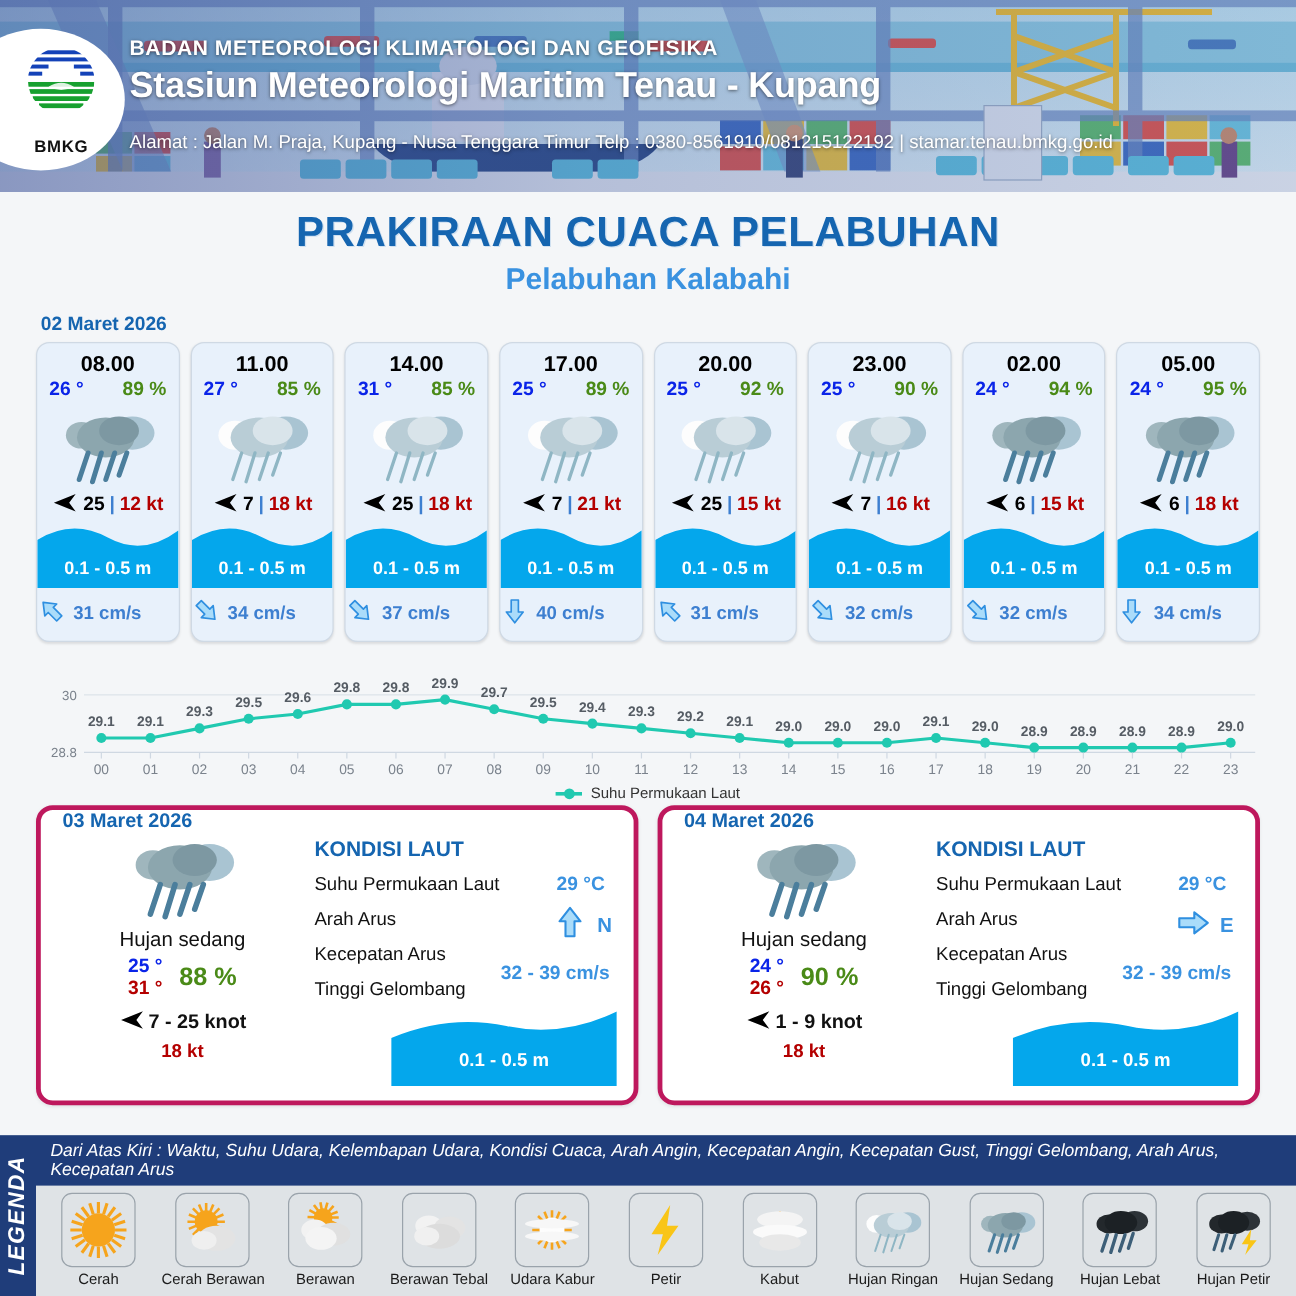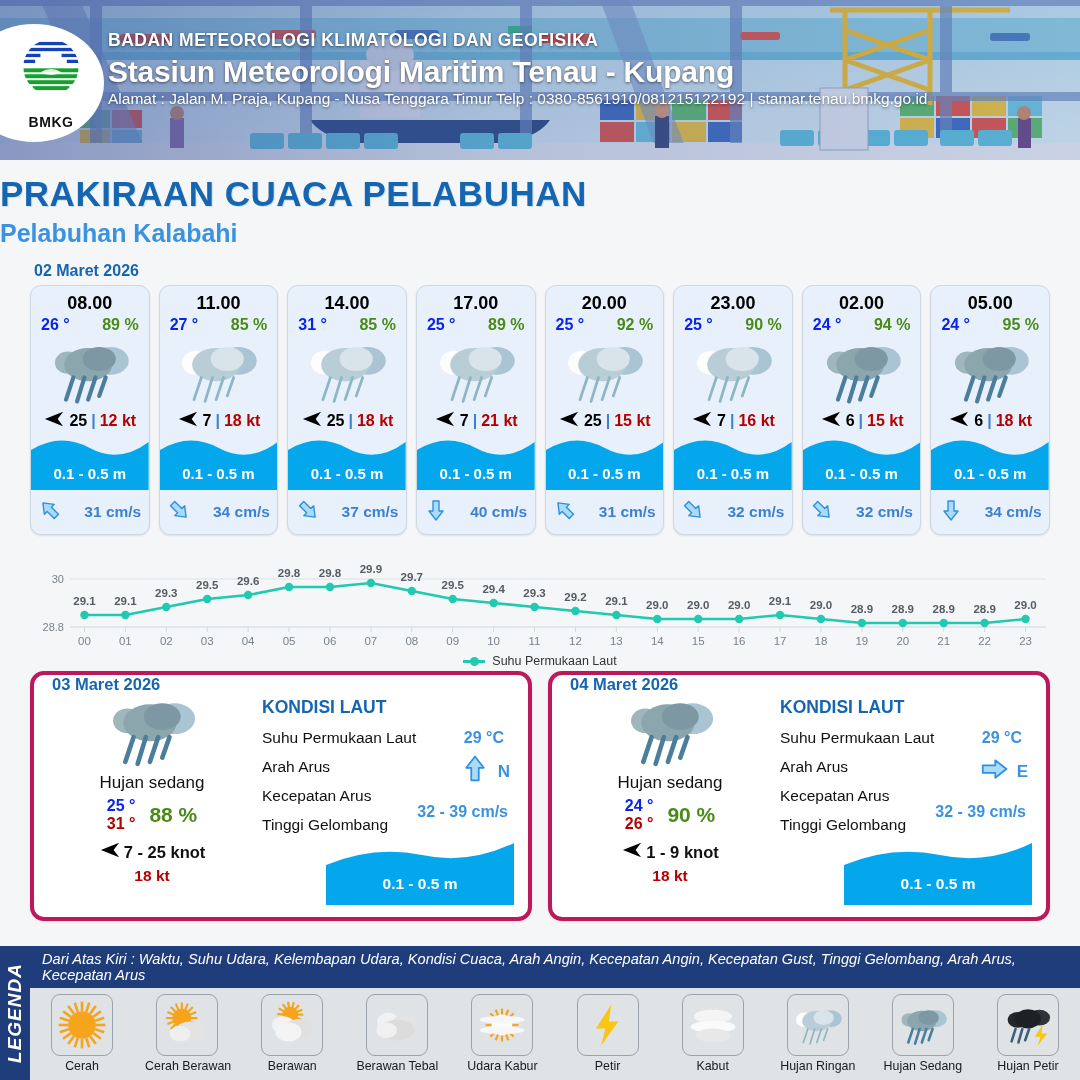--- a/index.html
+++ b/index.html
@@ -16,24 +16,24 @@
      background:linear-gradient(90deg, rgba(60,80,150,.55) 0%, rgba(60,80,150,.30) 45%, rgba(60,80,150,.18) 100%); }
   .logo-blob { position:absolute; left:-36px; top:24px; width:140px; height:118px;
      background:#fff; border-radius:70px/59px; z-index:5; }
   .logo-wrap { position:absolute; left:14px; top:34px; width:74px; height:98px; z-index:6;
      display:flex; flex-direction:column; align-items:center; }
   .logo-txt { font-size:14px; font-weight:bold; color:#111; letter-spacing:.5px; margin-top:14px;}
   .hdr-text { position:absolute; left:108px; top:30px; z-index:6; color:#fff;
      text-shadow:0 1px 3px rgba(0,0,0,.55); }
   .hdr-l1 { font-size:17.5px; font-weight:bold; letter-spacing:.5px; }
   .hdr-l2 { font-size:30px; font-weight:bold; margin-top:4px; letter-spacing:-.2px; }
-  .hdr-l3 { font-size:15.5px; margin-top:1px;text-align:center; }
+  .hdr-l3 { font-size:15.5px; margin-top:21px;text-align:center; }
 
   
-  .titlebar { padding-top:14px; }
+  .titlebar { text-align:center; padding-top:14px; }
   .t1 { font-size:35px; font-weight:bold; color:#1565b0; letter-spacing:.5px;
         text-shadow:1px 1px 0 #cfe0f0; }
   .t2 { font-size:25px; font-weight:bold; color:#3a92e0; margin-top:5px; }
   .validrow { margin-top:12px; display:flex; justify-content:center; gap:86px;
               font-size:16.5px; color:#111; }
   .validrow b { font-weight:bold; }
 
   
   .dateline { margin:14px 0 5px 34px; font-size:16px; font-weight:bold; color:#1565b0; }
   .cards { display:flex; gap:9px; padding:0 30px; }
@@ -48,21 +48,21 @@
   .c-wind { display:flex; align-items:center; justify-content:center; gap:4px;
             height:30px; margin-top:-2px; }
   .c-dir { font-size:16px; font-weight:bold; color:#000; }
   .c-sep { color:#3d7fd0; font-weight:bold; font-size:16px; }
   .c-gust { font-size:16px; font-weight:bold; color:#b40000; }
   .wave-zone { position:absolute; left:0; right:0; bottom:44px; height:58px; }
   .wave-zone svg { display:block; width:100%; height:100%; }
   .wave-label { position:absolute; left:0; right:0; bottom:52px; text-align:center;
                 font-size:15px; font-weight:bold; color:#fff; }
   .c-cur { position:absolute; left:0; right:0; bottom:8px; display:flex;
-           align-items:center; justify-content:center; gap:22px; }
+           align-items:center; gap:6px; }
   .c-cur-txt { font-size:15.5px; font-weight:bold; color:#3d7fd0; }
 
   
   .chartbox { margin:10px 22px 0; height:120px; position:relative; }
   .chart-svg { display:block; }
   .chart-legend { display:flex; align-items:center; justify-content:center; gap:7px;
                   margin-top:1px; font-size:12.5px; color:#333; }
   .legend-mark { width:22px; height:3px; background:#20c9b0; position:relative; }
   .legend-mark::after { content:""; position:absolute; left:7px; top:-3px; width:9px; height:9px;
       border-radius:50%; background:#20c9b0; }
@@ -1026,20 +1026,36 @@
       <line x1="52" y1="46" x2="44" y2="70"></line>
       <line x1="63" y1="46" x2="56" y2="66"></line>
     </g>
             </svg>
           </div>
     <div class="leg-lab">Hujan Sedang</div>
         </div>
         <div class="leg-item">
     <div class="leg-cell">
             <svg width="52" height="52" viewBox="0 0 92 78">
+      <ellipse cx="68" cy="26" rx="20" ry="15" fill="#2d3338"></ellipse>
+      <ellipse cx="30" cy="30" rx="18" ry="14" fill="#23282c"></ellipse>
+      <ellipse cx="48" cy="28" rx="24" ry="17" fill="#1c2125"></ellipse>
+      <g stroke="#3d5f78" stroke-width="5" stroke-linecap="round">
+        <line x1="28" y1="46" x2="20" y2="70"></line>
+                <line x1="41" y1="46" x2="33" y2="72"></line>
+        <line x1="54" y1="46" x2="46" y2="70"></line>
+                <line x1="66" y1="44" x2="59" y2="66"></line>
+              </g>
+            </svg>
+          </div>
+    <div class="leg-lab">Hujan Lebat</div>
+        </div>
+        <div class="leg-item">
+    <div class="leg-cell">
+            <svg width="52" height="52" viewBox="0 0 92 78">
       <ellipse cx="66" cy="26" rx="19" ry="14" fill="#2d3338"></ellipse>
       <ellipse cx="28" cy="30" rx="18" ry="14" fill="#23282c"></ellipse>
       <ellipse cx="46" cy="28" rx="23" ry="17" fill="#1c2125"></ellipse>
       <g stroke="#3d5f78" stroke-width="4.5" stroke-linecap="round">
         <line x1="24" y1="46" x2="17" y2="68"></line>
                 <line x1="36" y1="46" x2="29" y2="70"></line>
         <line x1="48" y1="46" x2="41" y2="66"></line>
               </g>
       <path d="M72 38 L58 60 L68 60 L63 76 L80 54 L70 54 Z" fill="#f9c517"></path>
             </svg>

